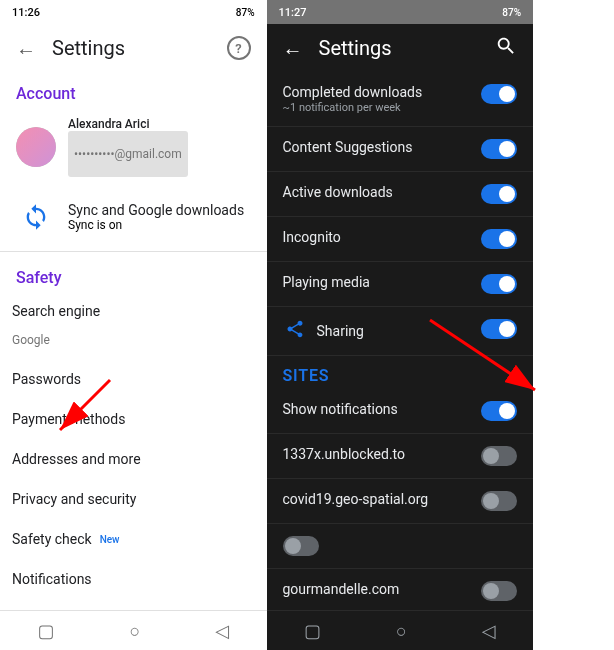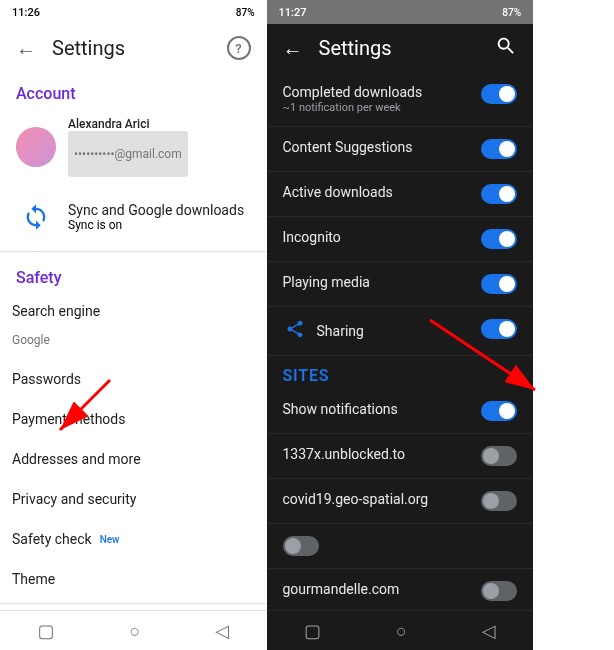--- a/index.html
+++ b/index.html
@@ -461,20 +461,23 @@
       <div class="settings-item">
         <div class="settings-item-title">Privacy and security</div>
       </div>
       <div class="settings-item">
         <div class="settings-item-row">
           <span class="settings-item-title">Safety check</span>
           <span class="new-badge">New</span>
         </div>
       </div>
       <div class="settings-item">
+        <div class="settings-item-title">Notifications</div>
+      </div>
+      <div class="settings-item">
         <div class="settings-item-title">Theme</div>
       </div>
 
       <div class="divider"></div>
 
       <div class="section-label">Advanced</div>
 
     </div>
 
     <div class="bottom-bar">

